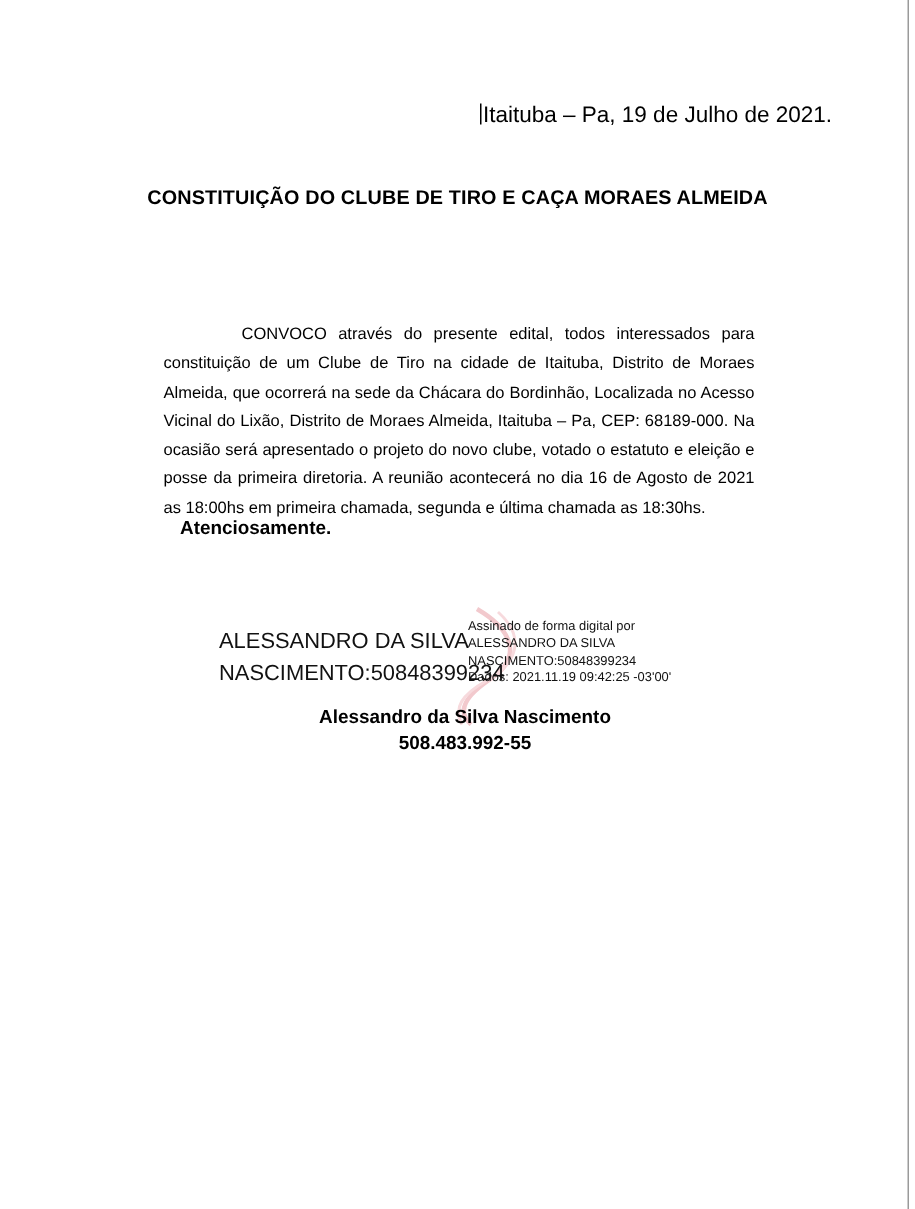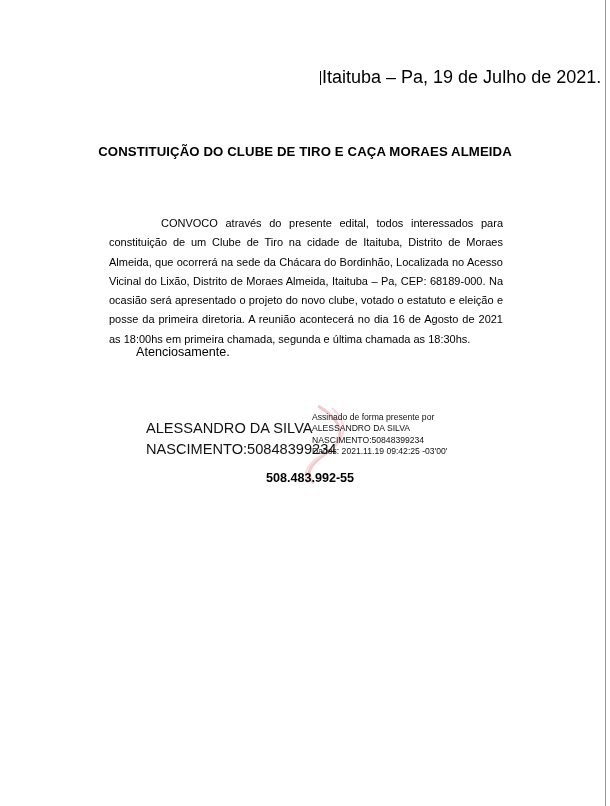--- a/index.html
+++ b/index.html
@@ -27,21 +27,21 @@
     width: 1px;
     height: 806px;
     background: #9a9a9a;
   }
 
   
   .date-line {
     position: absolute;
     left: 320px;
     top: 68px;
-    font-size: 18px;
+    font-size: 15px;
     line-height: 18px;
     white-space: nowrap;
   }
   .caret {
     display: inline-block;
     width: 1px;
     height: 14px;
     background: #000;
     vertical-align: -2px;
     margin-right: 1px;
@@ -52,43 +52,44 @@
     position: absolute;
     left: 85px;
     top: 122px;
     width: 440px;
     text-align: center;
     font-size: 13.2px;
     font-weight: bold;
     line-height: 20px;
     letter-spacing: 0.1px;
   }
-  .title .line2 { display: block; margin-top: 20px; }
+  .title .line2 { display: block; }
 
   
   .body-paragraph {
     position: absolute;
     left: 109px;
     top: 214px;
     width: 394px;
     font-size: 11px;
     line-height: 19.3px;
     text-align: justify;
     text-justify: inter-word;
     text-indent: 52px;
     hyphens: none;
   }
 
   
   .closing {
     position: absolute;
-    left: 136px;
+    left: 120px;
     top: 343px;
     font-size: 12.6px;
     line-height: 19px;
+    font-weight: bold;
   }
 
   
   .signature-area {
     position: absolute;
     left: 120px;
     top: 404px;
     width: 380px;
     height: 110px;
   }
@@ -161,25 +162,26 @@
       <path d="M30 2 C54 16, 60 34, 40 48 C22 60, 16 70, 26 79" fill="none" stroke="#f2c9cd" stroke-width="3"></path>
       <path d="M44 4 C62 20, 58 38, 36 50 C20 59, 14 68, 20 79" fill="none" stroke="#f7dadd" stroke-width="2"></path>
     </svg>
 
     <div class="sig-cert-name">
       <span>ALESSANDRO DA SILVA</span>
       <span>NASCIMENTO:50848399234</span>
     </div>
 
     <div class="sig-stamp">
-      <span>Assinado de forma presente por</span>
+      <span>Assinado de forma digital por</span>
       <span>ALESSANDRO DA SILVA</span>
       <span>NASCIMENTO:50848399234</span>
       <span>Dados: 2021.11.19 09:42:25 -03'00'</span>
     </div>
 
     <div class="sig-printed">
+      <span>Alessandro da Silva Nascimento</span>
       <span>508.483.992-55</span>
     </div>
 
   </div>
 
 </div>
 
 </body></html>

